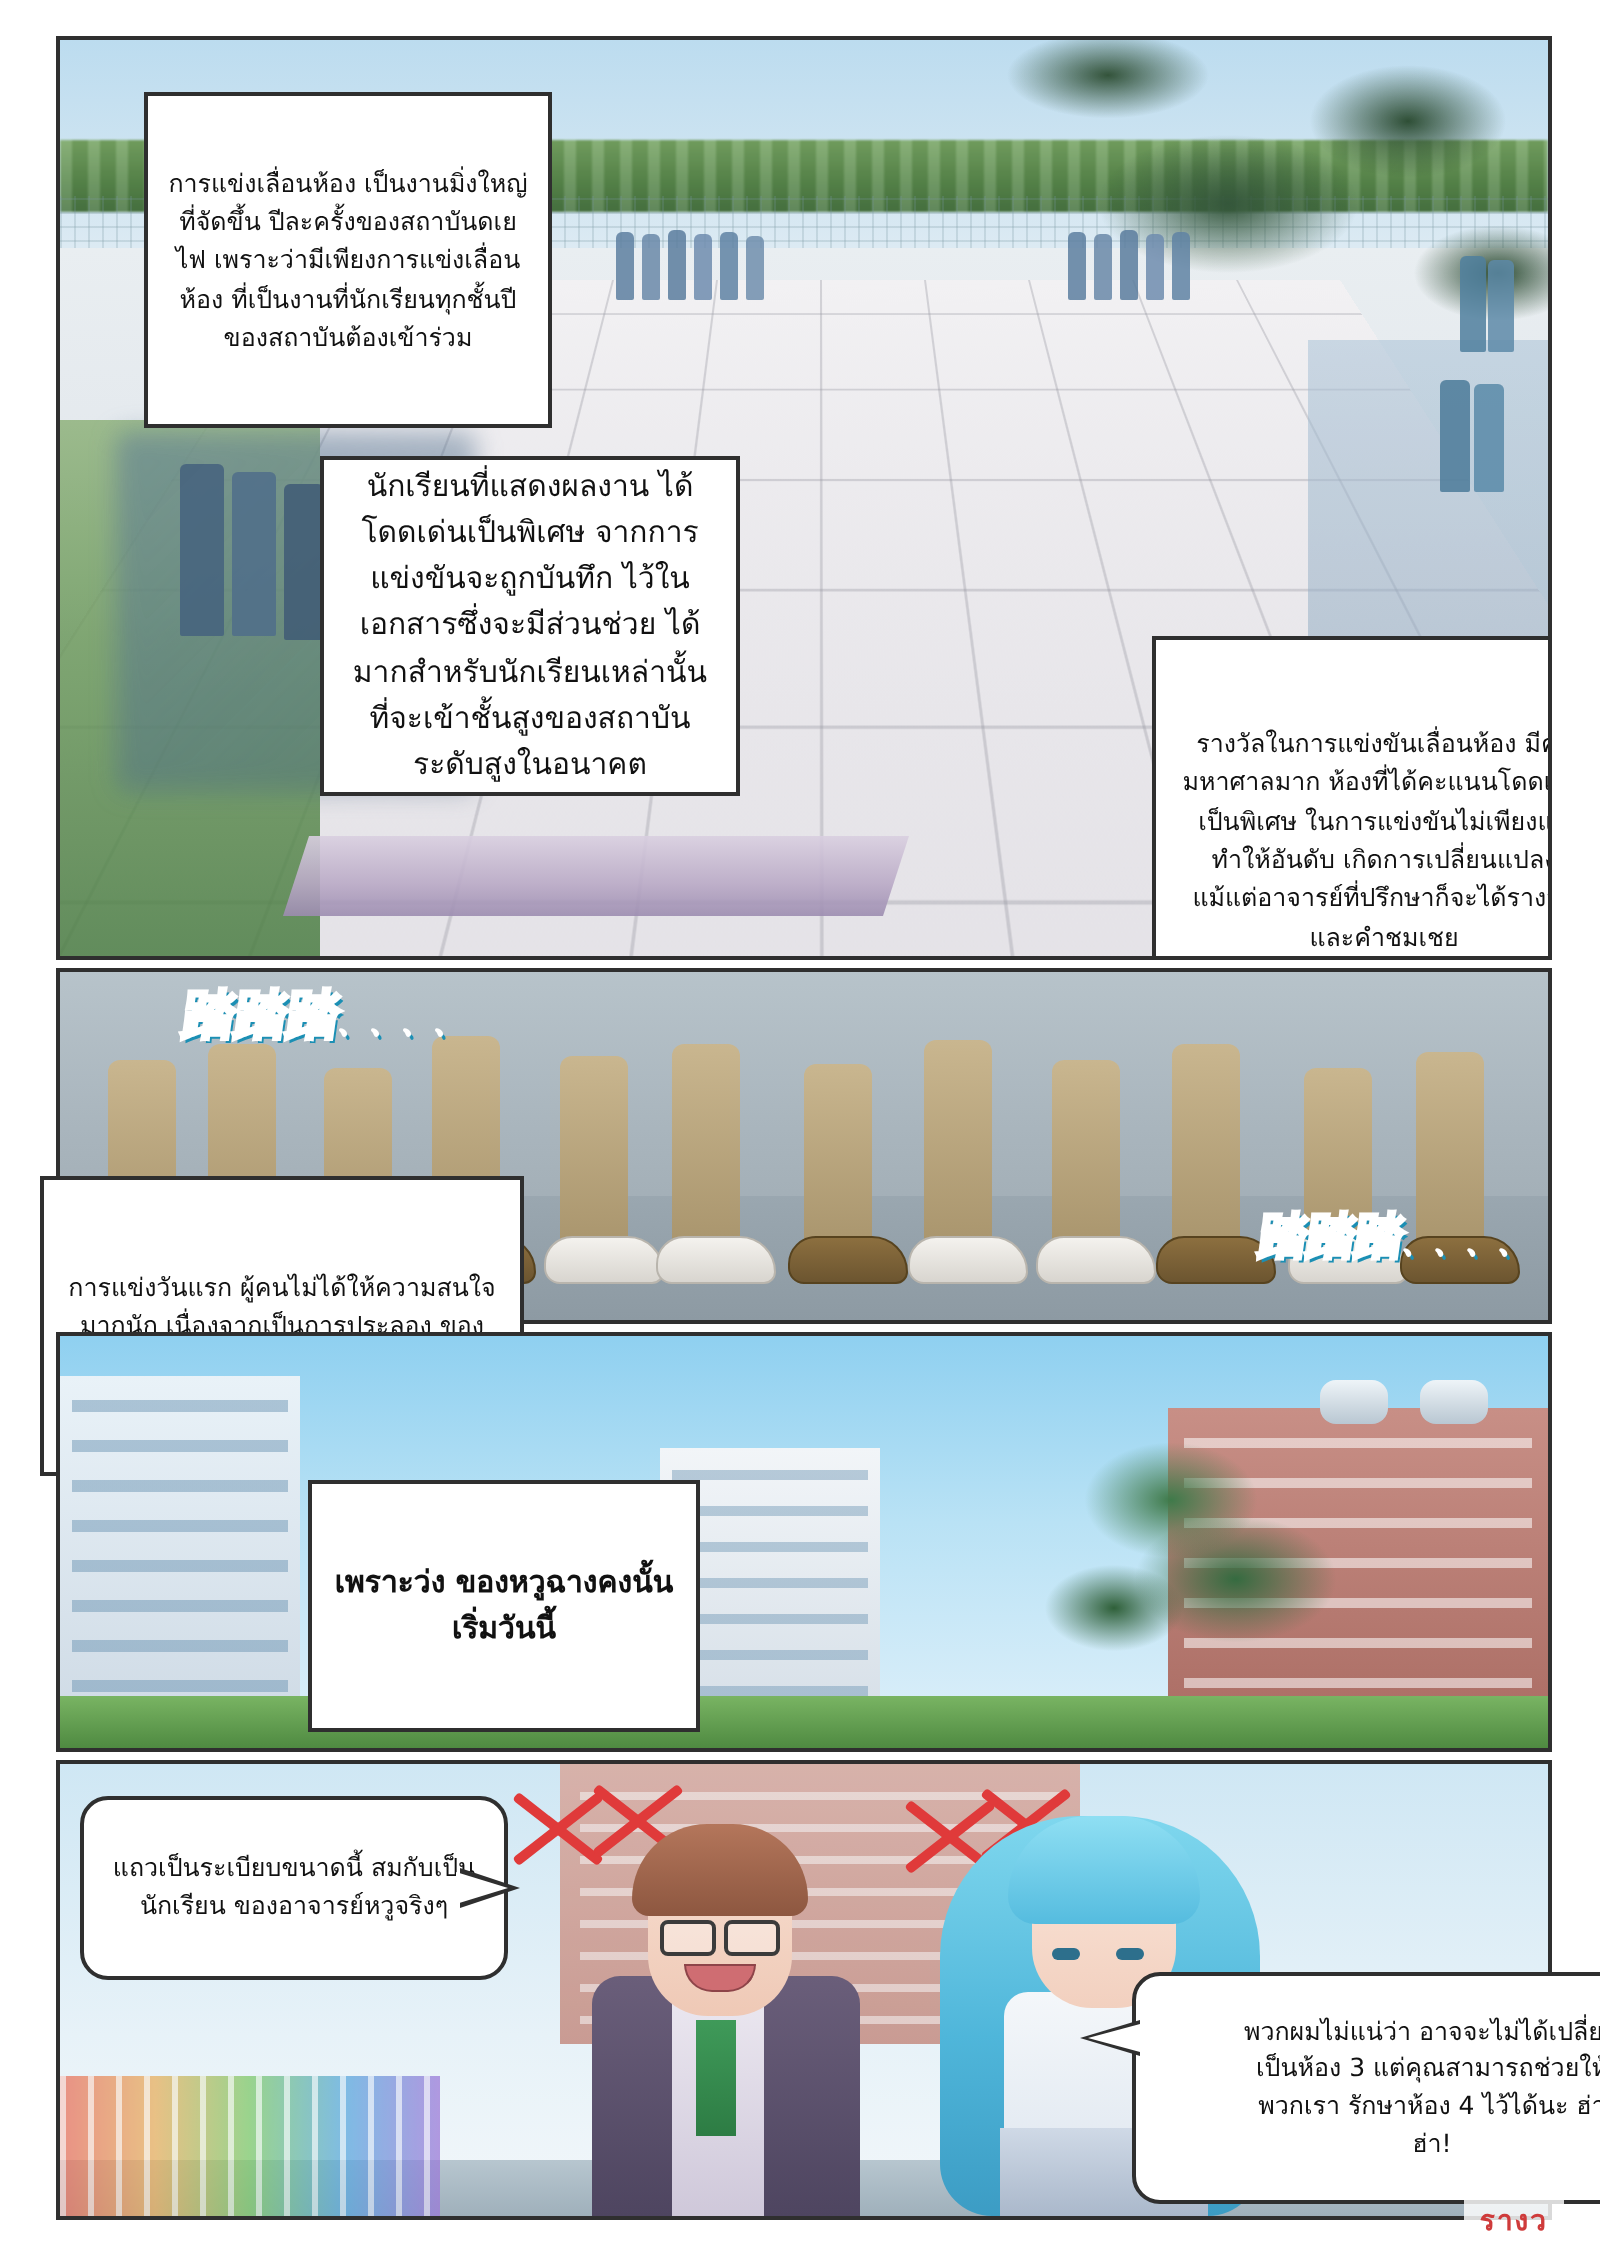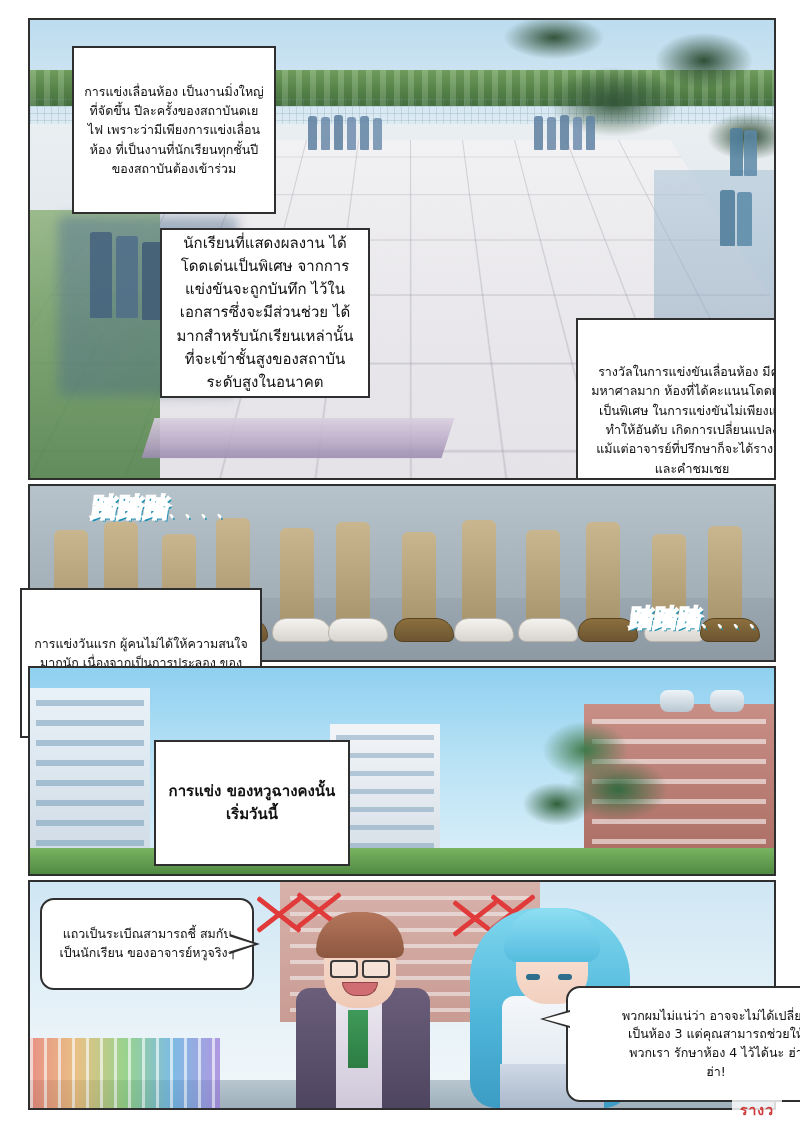--- a/index.html
+++ b/index.html
@@ -238,21 +238,21 @@
     <div class="p3-bldgL"></div>
     <div class="p3-bldgM"></div>
     <div class="p3-bldgR"></div>
     <div class="p3-tank" style="right:80px;"></div>
     <div class="p3-tank" style="right:30px;"></div>
     <div class="p3-tree"></div>
     <div class="p3-grass"></div>
   </div>
 
   <div class="cap" id="cap5">
-    <p>การแข่ง ของหวูฉางคงนั้น เริ่มวันนี้</p>
+    <p>เพราะว่ง ของหวูฉางคงนั้น เริ่มวันนี้</p>
   </div>
 
   <div class="panel" id="panel4">
     <div class="p4-bldg"></div>
     <div class="p4-ground"></div>
     <div class="p4-fenceL"></div>
 
     <div class="xmark" style="left:222px;top:6px;">
         <i></i>
         <i></i>
@@ -289,21 +289,21 @@
       <div class="g-skirt"></div>
       <div class="g-head"></div>
       <div class="g-fringe"></div>
       <i class="g-eye" style="left:66px;"></i>
       <i class="g-eye" style="left:98px;"></i>
     </div>
   </div>
 
   <div class="balloon" id="bal1">
     <span class="tail"></span>
-    <p style="margin:0;padding:6px 12px;">แถวเป็นระเบีณสามารถชี้ สมกับเป็นนักเรียน ของอาจารย์หวูจริงๆ</p>
+    <p style="margin:0;padding:6px 12px;">แถวเป็นระเบียบขนาดนี้ สมกับเป็นนักเรียน ของอาจารย์หวูจริงๆ</p>
   </div>
 
 
   <div class="balloon" id="bal3">
     <span class="tail"></span>
     <p style="margin:0;padding:6px 12px;">พวกผมไม่แน่ว่า อาจจะไม่ได้เปลี่ยนเป็นห้อง 3 แต่คุณสามารถช่วยให้พวกเรา รักษาห้อง 4 ไว้ได้นะ ฮ่าฮ่า!</p>
   </div>
 
   <div id="watermark">รางว</div>
 

